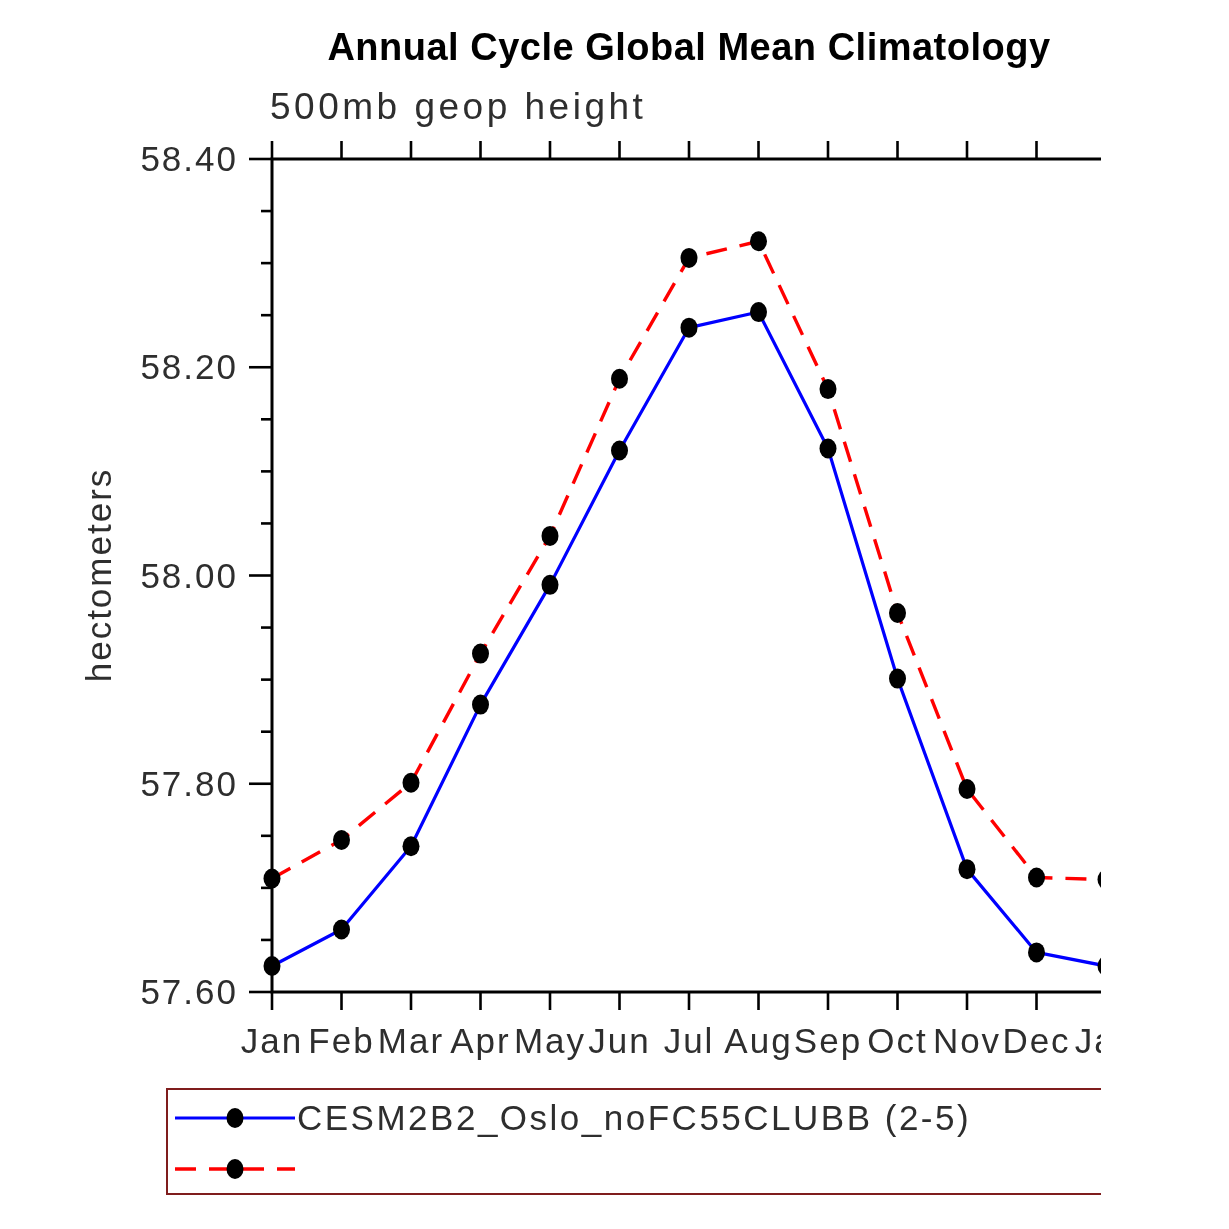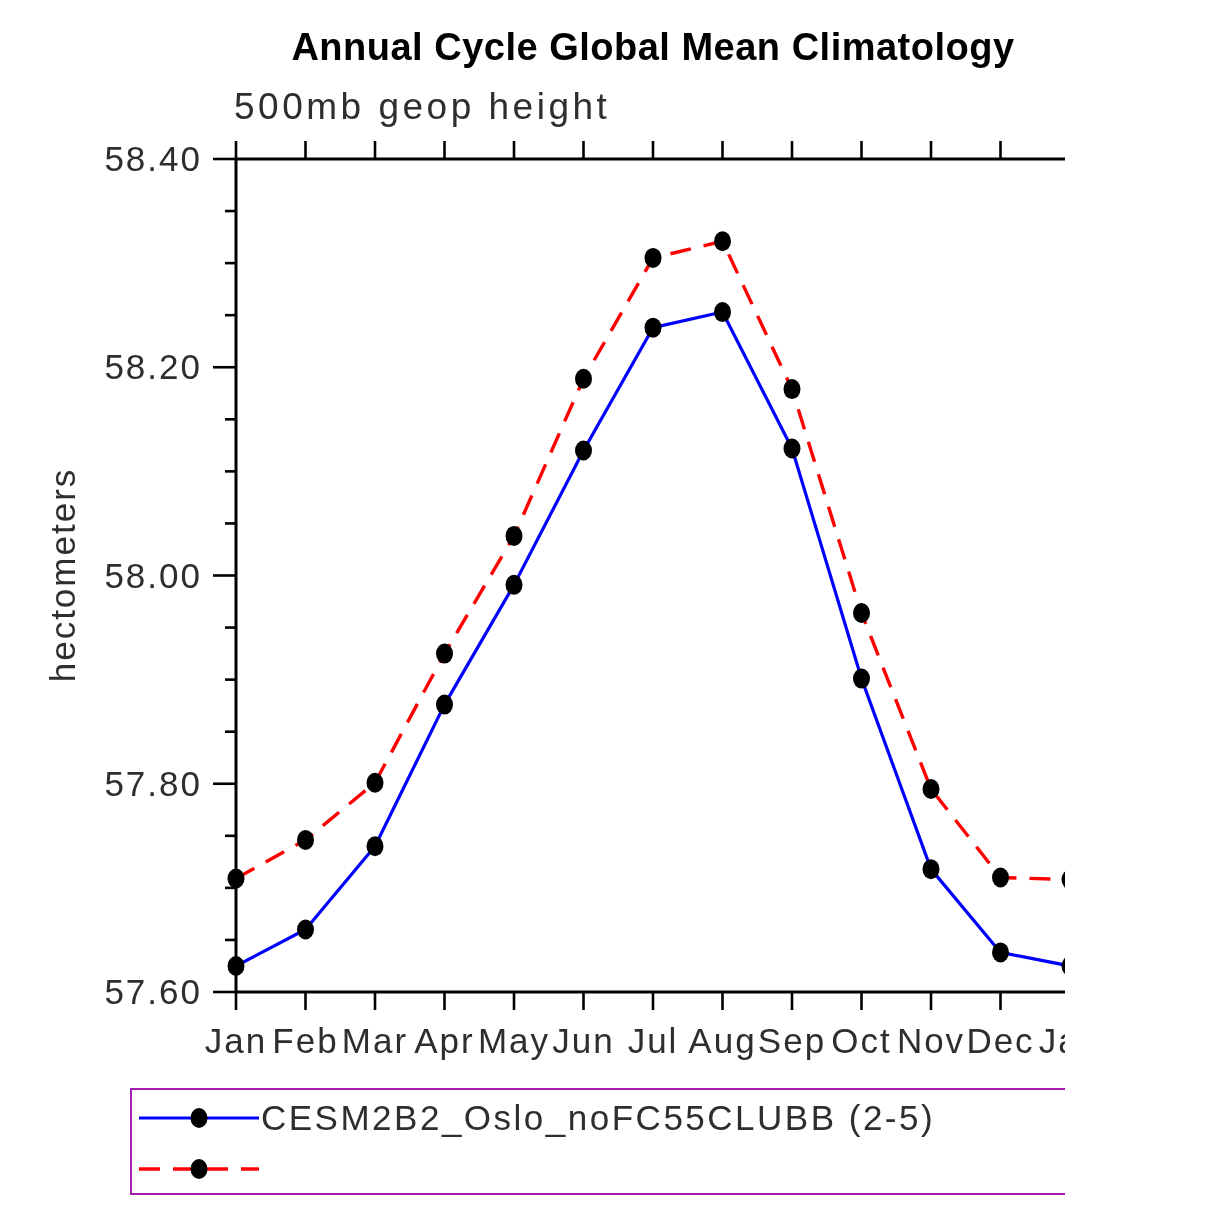--- a/index.html
+++ b/index.html
@@ -2,20 +2,21 @@
 <html style="--tc: #2e2e2e; --title-c: #000000;"><head>
 <meta charset="utf-8">
 <style>
   html,body{margin:0;padding:0;background:#ffffff;}
   #canvas{
     position:relative;
     width:1065px;height:1229px;
     background:#ffffff;
     overflow:hidden;
     font-family:"Liberation Sans",sans-serif;
+    margin-left:36px;
   }
   #chart-title{
     position:absolute;left:236px;top:26px;width:834px;
     text-align:center;
     font-size:38px;font-weight:bold;color:var(--title-c,#000);
     letter-spacing:0.5px;white-space:nowrap;
   }
   #chart-subtitle{
     position:absolute;left:234px;top:86px;
     font-size:37px;font-weight:normal;color:var(--tc,#2e2e2e);
@@ -28,21 +29,21 @@
     white-space:nowrap;
   }
   #plot{position:absolute;left:0;top:0;}
   .ax{
     font-family:"Liberation Sans",sans-serif;
     font-size:35px;fill:var(--tc,#2e2e2e);letter-spacing:2px;
   }
   #legend{
     position:absolute;left:130px;top:1088px;
     width:1046px;height:107px;box-sizing:border-box;
-    border:2px solid #a21caf;background:#ffffff;
+    border:2px solid #7f1d1d;background:#ffffff;
   }
   .legend-row{
     position:absolute;left:3px;height:44px;
     display:flex;align-items:center;
   }
   .legend-row.r1{top:6px;}
   .legend-row.r2{top:57px;}
   .legend-label{
     font-size:35px;color:var(--tc,#2e2e2e);letter-spacing:2.5px;
     white-space:nowrap;

